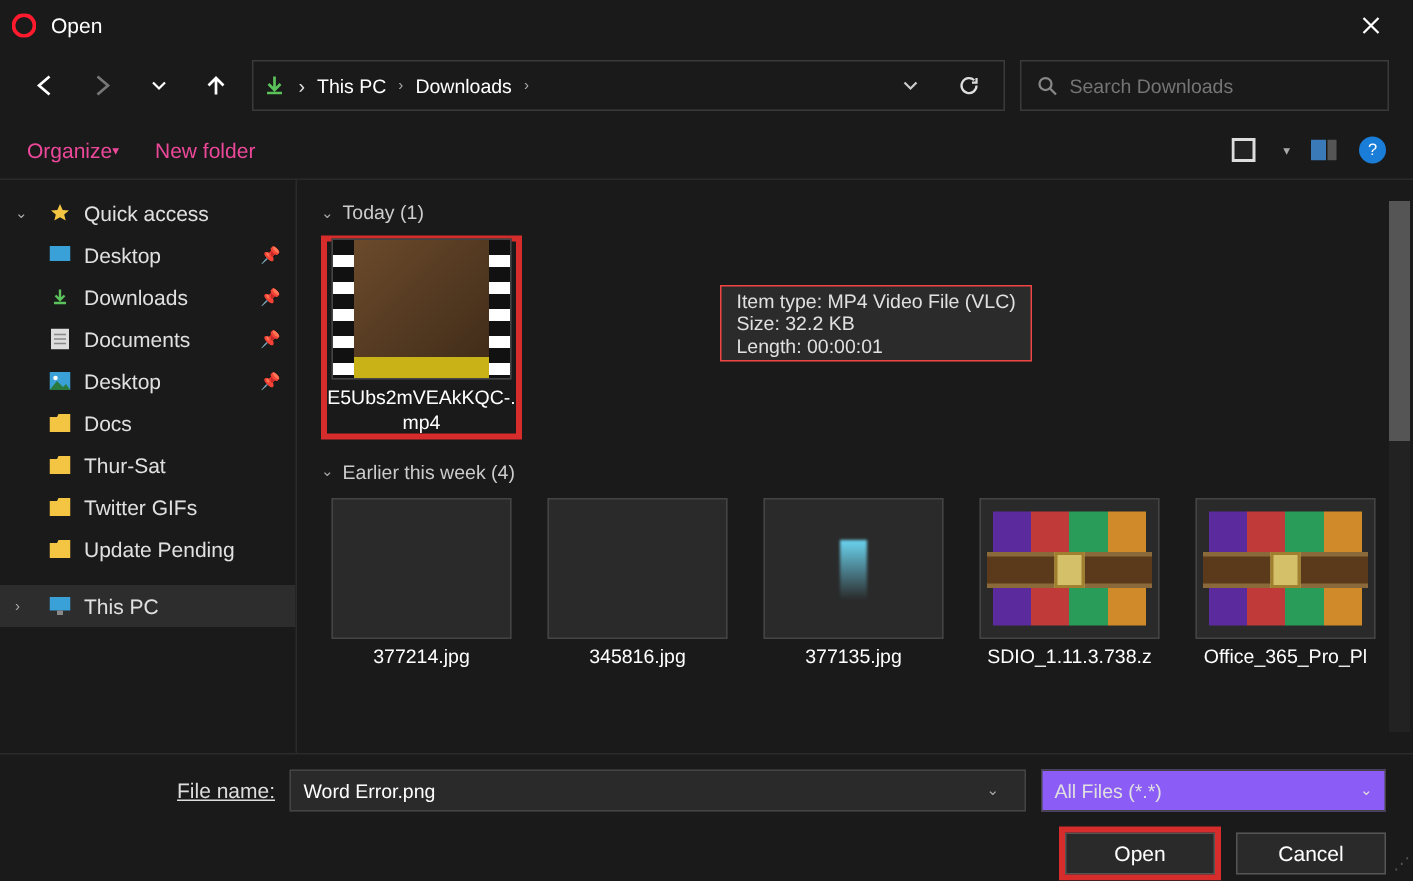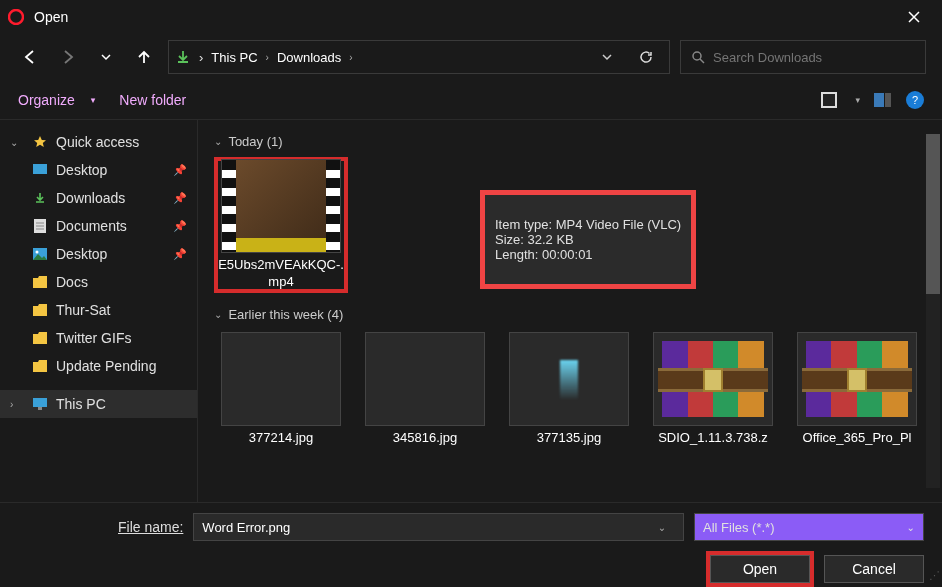--- a/index.html
+++ b/index.html
@@ -15,21 +15,21 @@
 .addressbar { flex: 1; display: flex; align-items: center; border: 1px solid #3a3a3a; height: 34px; padding: 0 6px; gap: 8px; }
 .addressbar .dlicon { color: #5bc25b; }
 .breadcrumb { display: flex; align-items: center; gap: 4px; flex: 1; }
 .breadcrumb .crumb { color: #fff; }
 .breadcrumb .chev { color: #aaa; font-size: 10px; padding: 0 4px; }
 .refresh { width: 34px; height: 34px; display: flex; align-items: center; justify-content: center; }
 .searchbox { width: 246px; height: 34px; border: 1px solid #3a3a3a; display: flex; align-items: center; padding: 0 10px; gap: 8px; color: #777; }
 .searchbox input { background: transparent; border: none; color: #bbb; width: 100%; outline: none; font-size: 13px; }
 
 .toolbar { height: 40px; display: flex; align-items: center; padding: 0 18px; gap: 24px; border-bottom: 1px solid #2a2a2a; }
-.toolbar .tbbtn { color: #f0abfc; font-size: 14px; display: flex; align-items: center; gap: 16px; cursor: pointer; text-align: right; }
+.toolbar .tbbtn { color: #ec4899; font-size: 14px; display: flex; align-items: center; gap: 0; cursor: pointer; text-align: right; }
 .toolbar .spacer { flex: 1; }
 .toolbar .viewicons { display: flex; gap: 14px; align-items: center; }
 .helpicon { width: 18px; height: 18px; border-radius: 50%; background: #1a7dd7; color: #fff; display: flex; align-items: center; justify-content: center; font-size: 11px; }
 
 .body { display: flex; height: 382px; }
 .sidebar { width: 198px; background: #1a1a1a; border-right: 1px solid #2a2a2a; overflow-y: auto; padding-top: 8px; }
 .sideitem { display: flex; align-items: center; padding: 6px 10px; gap: 8px; cursor: pointer; font-size: 14px; }
 .sideitem.quick { font-weight: 500; }
 .sideitem .expand { width: 14px; color: #aaa; font-size: 10px; }
 .sideitem .icon { width: 16px; height: 16px; display: flex; align-items: center; justify-content: center; }
@@ -45,21 +45,21 @@
 .fileitem .thumb { width: 120px; height: 94px; background: #2a2a2a; border: 1px solid #444; position: relative; display: flex; align-items: center; justify-content: center; }
 .fileitem.selected { outline: 4px solid #d62c2c; outline-offset: -2px; }
 .fileitem .fname { color: #fff; font-size: 13px; text-align: center; line-height: 1.3; word-break: break-word; }
 
 .vidthumb { background: #000; position: relative; }
 .vidthumb::before, .vidthumb::after { content: ""; position: absolute; top: 0; bottom: 0; width: 14px; background: repeating-linear-gradient(to bottom, #111 0 10px, #fff 10px 18px); }
 .vidthumb::before { left: 0; } .vidthumb::after { right: 0; }
 .vidthumb .inner { position: absolute; left: 14px; right: 14px; top: 0; bottom: 0; background: linear-gradient(135deg,#6b4a2b,#3e2a18); }
 .vidthumb .inner::after { content:""; position:absolute; left:0; right:0; bottom:0; height:14px; background:#c9b217; }
 
-.tooltip { position: absolute; left: 282px; top: 70px; background: #2b2b2b; border: 5px solid #ef4444; padding: 22px 10px; font-size: 13px; color: #e0e0e0; z-index: 10; }
+.tooltip { position: absolute; left: 282px; top: 70px; background: #2b2b2b; border: 1px solid #ef4444; padding: 2px 10px; font-size: 13px; color: #e0e0e0; z-index: 10; }
 
 .imgthumb1 { background: radial-gradient(circle at 50% 55%, #b8895a 0 28px, #1a2a3a 28px 100%); }
 .imgthumb2 { background: linear-gradient(to bottom, #2a1a3a 0 60%, #4a3a5a 60% 100%); }
 .imgthumb3 { position: relative; background: #0a0a1a; }
 .imgthumb3::after { content:""; position:absolute; left:50%; top:30%; width:18px; height:40px; background: linear-gradient(to bottom, #6bd4f0, transparent); transform: translateX(-50%); filter: blur(1px); }
 
 .rarthumb { position: relative; }
 .rarthumb .books { position: absolute; inset: 8px; background: linear-gradient(to right, #5b2a9c 0 25%, #c13a3a 25% 50%, #2a9c5a 50% 75%, #d18a2a 75% 100%); }
 .rarthumb .belt { position: absolute; left: 4px; right: 4px; top: 38%; height: 24px; background: #5a3a1a; border-top: 3px solid #8a6a3a; border-bottom: 3px solid #8a6a3a; }
 .rarthumb .buckle { position: absolute; left: 50%; top: 38%; width: 20px; height: 24px; background: #d4c068; transform: translateX(-50%); border: 2px solid #a08030; }

